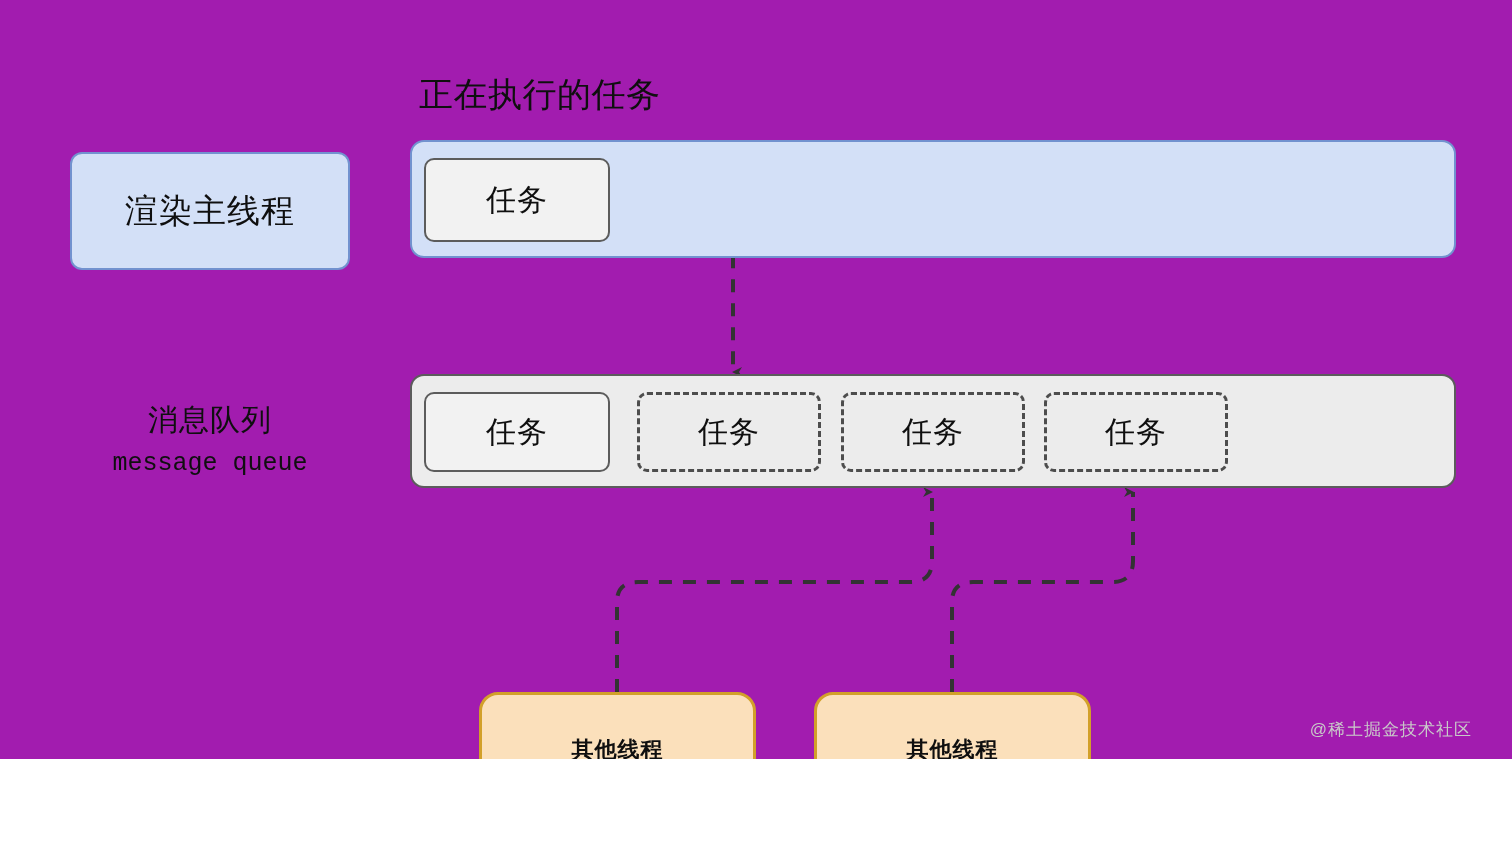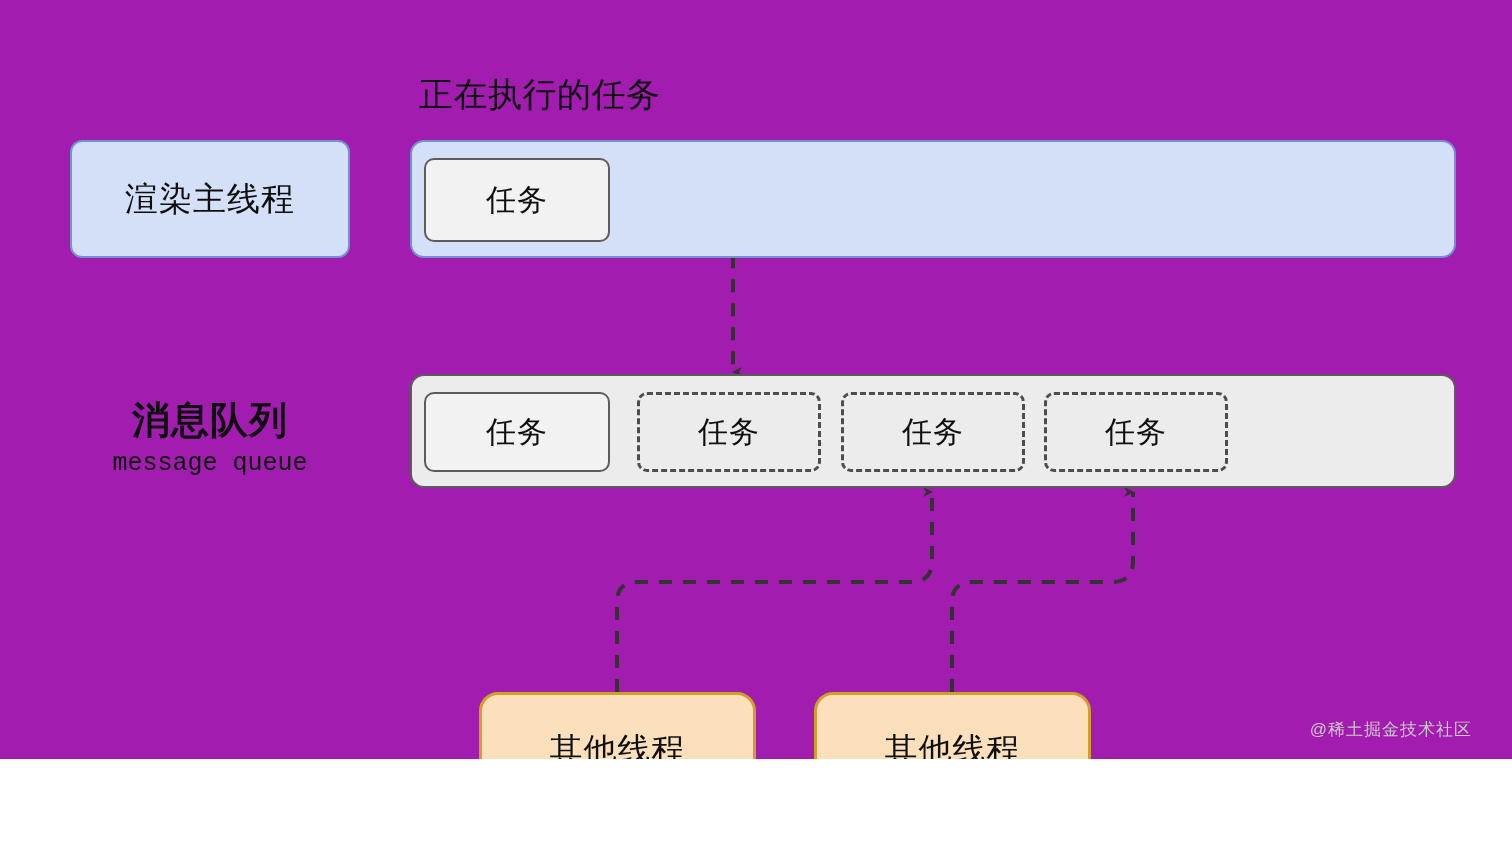--- a/index.html
+++ b/index.html
@@ -42,24 +42,23 @@
   #queue-label {
     position: absolute;
     left: 40px;
     top: 398px;
     width: 340px;
     text-align: center;
     color: #0f0f0f;
   }
   #queue-label .cn {
     display: block;
-    font-size: 38px;
+    font-size: 30px;
     line-height: 44px;
     letter-spacing: 1px;
-    font-weight: bold;
   }
   #queue-label .en {
     display: block;
     font-family: "Liberation Mono", "DejaVu Sans Mono", monospace;
     font-size: 25px;
     line-height: 44px;
     letter-spacing: 0px;
   }
 
   
@@ -74,21 +73,21 @@
 
   .thread-box {
     border-radius: 12px;
     border: 2px solid #7292cf;
     background: #d3e0f7;
     font-size: 33px;
     letter-spacing: 1px;
   }
   #main-thread-label {
     left: 70px;
-    top: 140px;
+    top: 152px;
     width: 280px;
     height: 118px;
   }
 
   .lane {
     position: absolute;
     box-sizing: border-box;
     border-radius: 14px;
   }
   #main-thread-lane {
@@ -136,22 +135,23 @@
     letter-spacing: 1px;
   }
   #task-queued-1 { left: 637px; top: 392px; width: 184px; height: 80px; }
   #task-queued-2 { left: 841px; top: 392px; width: 184px; height: 80px; }
   #task-queued-3 { left: 1044px; top: 392px; width: 184px; height: 80px; }
 
   .worker-box {
     border-radius: 19px;
     border: 3px solid #d2a02a;
     background: #fbe0bb;
-    font-size: 33px;
-    letter-spacing: 1px;
+    font-size: 22px;
+    letter-spacing: 1px;
+    font-weight: bold;
   }
   #worker-thread-0 {
     left: 479px;
     top: 692px;
     width: 277px;
     height: 116px;
   }
   #worker-thread-1 {
     left: 814px;
     top: 692px;

